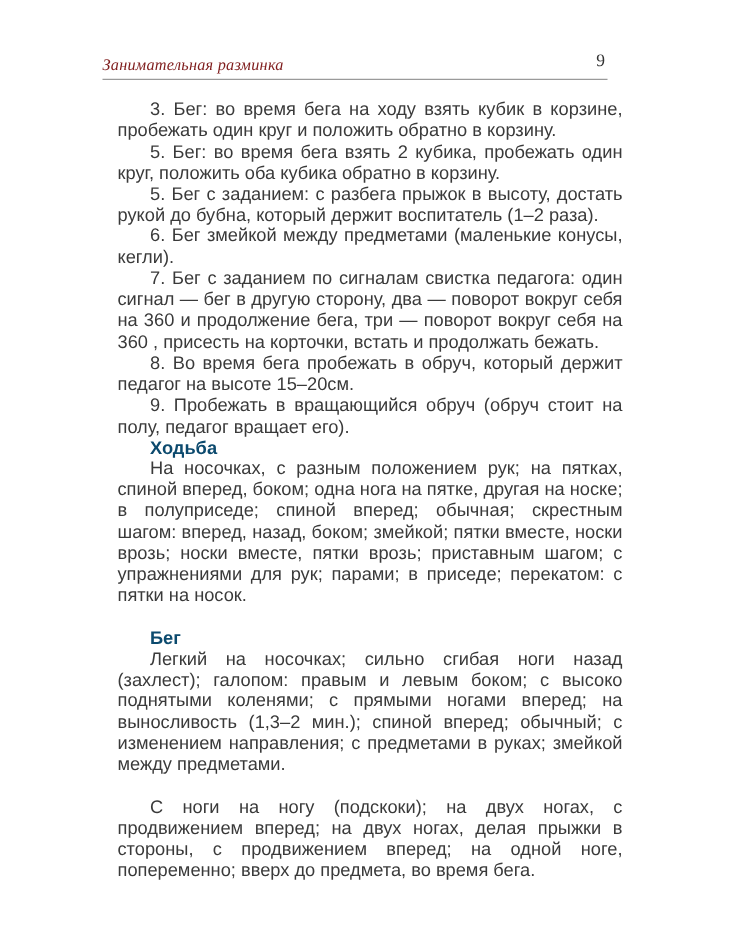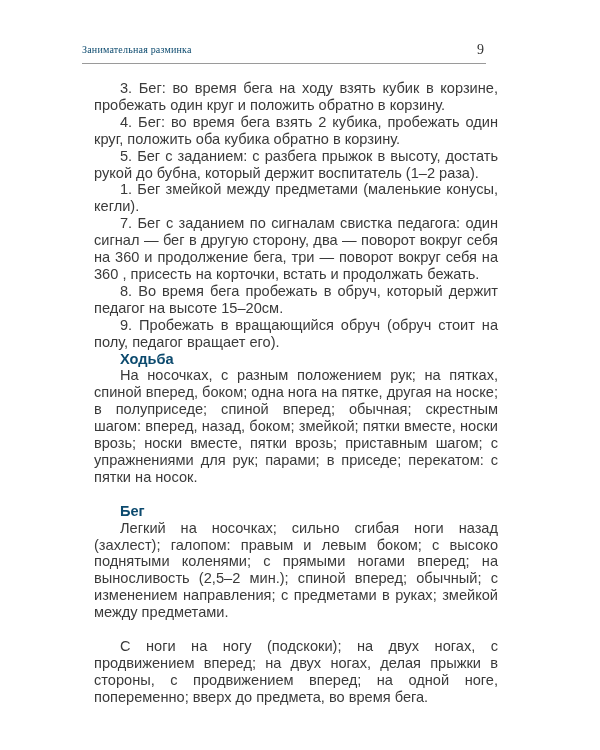--- a/index.html
+++ b/index.html
@@ -5,21 +5,21 @@
   html, body { margin: 0; padding: 0; }
   body {
     width: 600px; height: 750px; background: #ffffff; position: relative; overflow: hidden;
     font-family: "DejaVu Serif", "Liberation Serif", serif; color: #383838;
   }
   .running-head {
     position: absolute; left: 82px; top: 44px; width: 404px; height: 19px;
     border-bottom: 1.5px solid #9a9a9a;
   }
   .running-head .title {
-    position: absolute; left: 0; top: 0; font-size: 10px; color: #0c4a6e;
+    position: absolute; left: 0; top: 0; font-style: italic; font-size: 13px; color: #7f1d1d;
     font-family: "Liberation Serif", "DejaVu Serif", serif; letter-spacing: 0.2px;
   }
   .running-head .pagenum {
     position: absolute; right: 2px; top: -2px; font-size: 14px; color: #333;
     font-family: "Liberation Serif", "DejaVu Serif", serif;
   }
   .body {
     position: absolute; left: 94px; top: 80px; width: 404px;
     font-family: Liberation Sans, sans-serif; font-size: 14.6px; line-height: 16.9px;
     text-align: justify; color: #3a3a3a;
@@ -35,32 +35,32 @@
 </head>
 <body>
 
 <div class="running-head">
   <span class="title">Занимательная разминка</span>
   <span class="pagenum">9</span>
 </div>
 
 <div class="body">
   <p>3. Бег: во время бега на ходу взять кубик в корзине, пробежать один круг и положить обратно в корзину.</p>
-  <p>4. Бег: во время бега взять 2 кубика, пробежать один круг, положить оба кубика обратно в корзину.</p>
+  <p>5. Бег: во время бега взять 2 кубика, пробежать один круг, положить оба кубика обратно в корзину.</p>
   <p>5. Бег с заданием: с разбега прыжок в высоту, достать рукой до бубна, который держит воспитатель (1–2 раза).</p>
-  <p>1. Бег змейкой между предметами (маленькие конусы, кегли).</p>
+  <p>6. Бег змейкой между предметами (маленькие конусы, кегли).</p>
   <p>7. Бег с заданием по сигналам свистка педагога:  один сигнал  — бег в другую сторону, два — поворот вокруг себя на 360  и продолжение бега, три — поворот вокруг себя на 360 , присесть на корточки, встать и продолжать бежать.</p>
   <p>8. Во время бега пробежать в обруч, который держит педагог на высоте 15–20см.</p>
   <p>9. Пробежать в  вращающийся обруч (обруч стоит на полу, педагог вращает его).</p>
 
 
   <p class="sub-heading">Ходьба</p>
   <p>На носочках, с разным положением рук; на пятках, спиной вперед, боком; одна нога на пятке, другая на носке; в полуприседе; спиной вперед; обычная; скрестным шагом: вперед, назад, боком; змейкой; пятки вместе, носки врозь; носки вместе, пятки врозь; приставным шагом; с упражнениями для рук; парами; в приседе; перекатом: с пятки на носок.</p>
 
   <div class="gap"></div>
 
   <p class="sub-heading">Бег</p>
-  <p>Легкий на носочках; сильно сгибая ноги назад (захлест); галопом: правым и левым боком; с высоко поднятыми коленями; с прямыми ногами вперед; на выносливость (2,5–2 мин.); спиной вперед; обычный; с изменением направления; с предметами в руках; змейкой между предметами.</p>
+  <p>Легкий на носочках; сильно сгибая ноги назад (захлест); галопом: правым и левым боком; с высоко поднятыми коленями; с прямыми ногами вперед; на выносливость (1,3–2 мин.); спиной вперед; обычный; с изменением направления; с предметами в руках; змейкой между предметами.</p>
 
   <div class="gap"></div>
 
   <p>С ноги на ногу (подскоки); на двух ногах, с продвижением вперед; на двух ногах, делая прыжки в стороны, с продвижением вперед; на одной ноге, попеременно; вверх до предмета, во время бега.</p>
 </div>
 
 </body></html>

